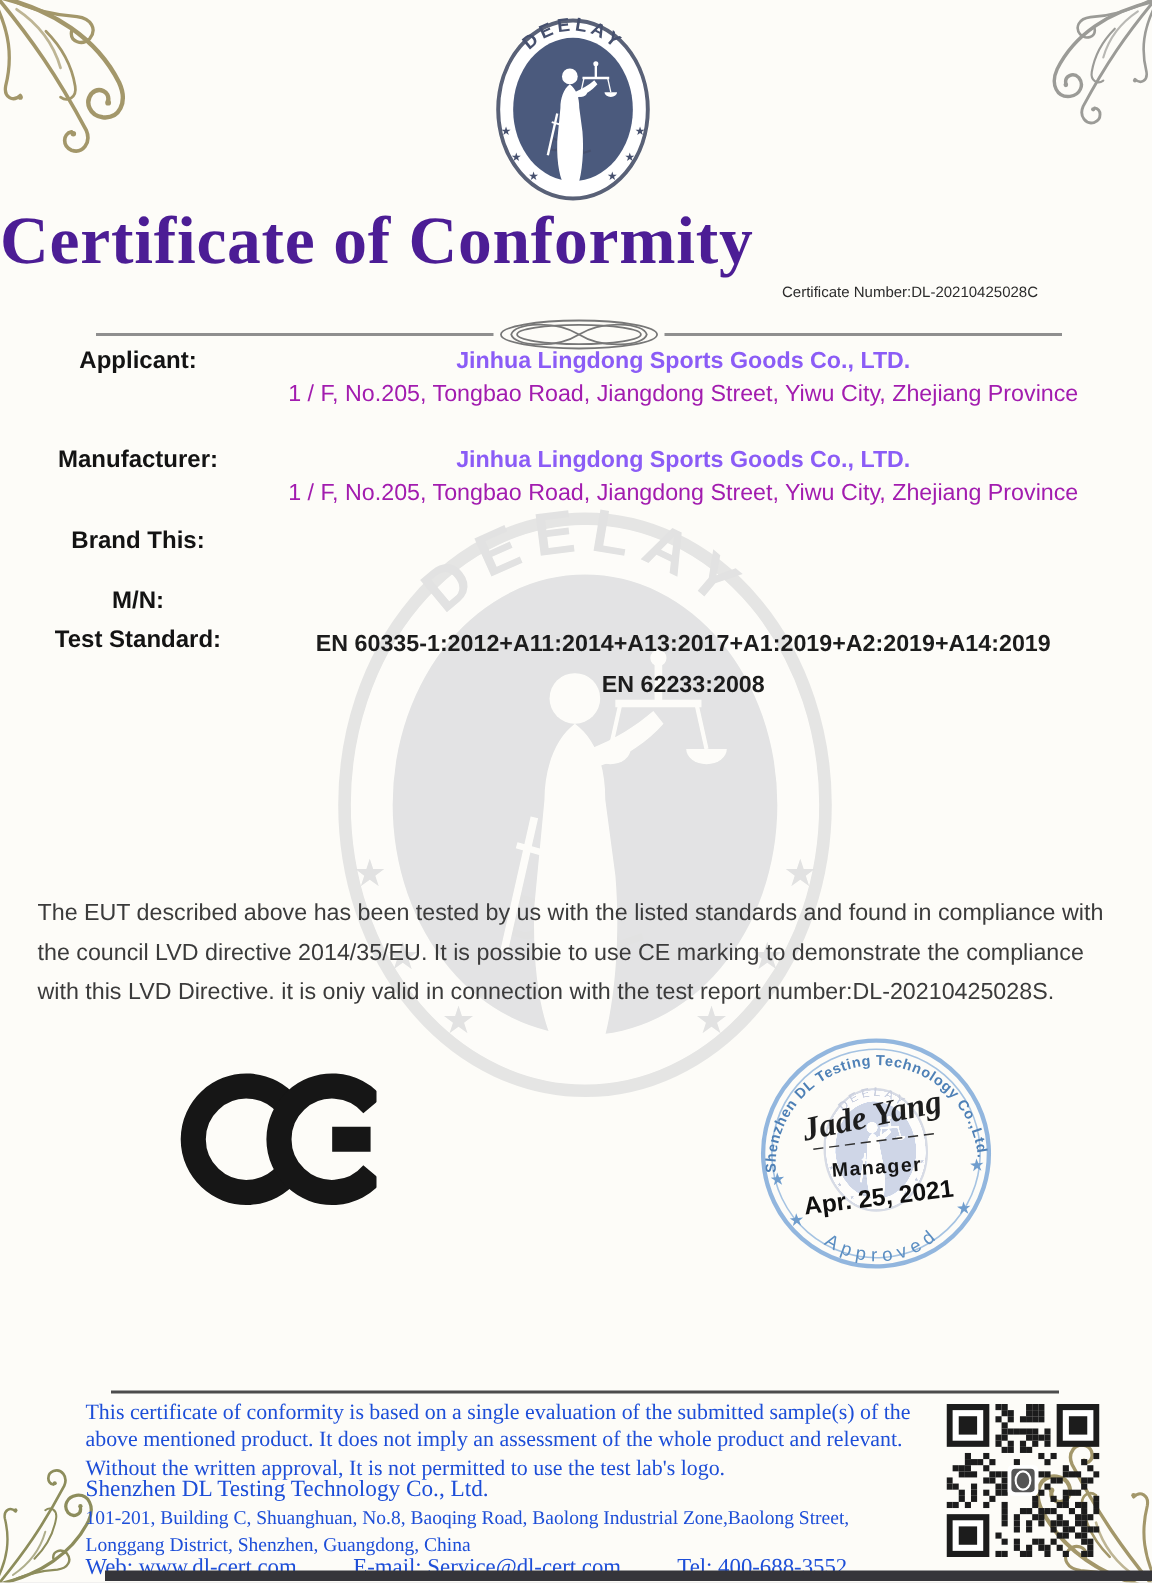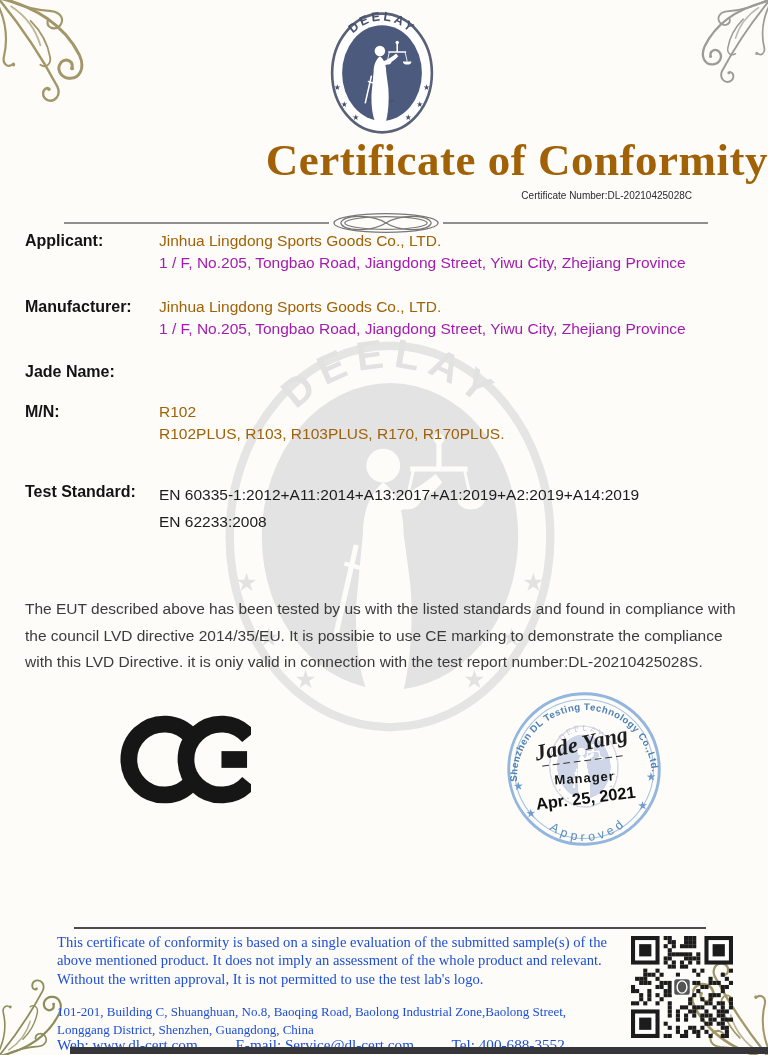--- a/index.html
+++ b/index.html
@@ -11,41 +11,41 @@
   }
   
   .corner{position:absolute; pointer-events:none;}
   .corner-tl{left:-6px; top:-6px; width:122px; height:122px; color:#a3976a;}
   .corner-tr{right:-4px; top:-2px; width:96px; height:96px; color:#9b9b97; transform:scaleX(-1);}
   .corner-bl{left:-4px; bottom:-4px; width:90px; height:90px; color:#8d8d5c; transform:scaleY(-1);}
   .corner-br{right:-6px; bottom:-8px; width:114px; height:114px; color:#a3976a; transform:scale(-1,-1);}
   
   .logo-header{position:absolute; left:329px; top:10px; width:106px; height:126px;}
   .title{
-    position:absolute; top:134px; left:0; right:0; text-align:right;
+    position:absolute; top:134px; left:0; right:0; text-align:left;
     font-family:"Liberation Serif", serif; font-weight:700; font-size:45px;
-    color:#a16207; letter-spacing:.5px;
+    color:#4c1d95; letter-spacing:.5px;
   }
   .certnum{position:absolute; top:190px; right:76px; font-size:10px; color:#2b2b2b;}
   .divider{position:absolute; top:210px; left:64px; right:60px; display:flex; align-items:center;}
   .divider .rule{flex:1; height:1.6px; background:#8f8f8f;}
   .divider svg{flex:none; margin:0 2px;}
   
   .watermark{position:absolute; left:221px; top:334px; width:338px; height:405px;
              opacity:.15; filter:grayscale(.35) brightness(1.05); pointer-events:none;}
   
-  .fields{position:absolute; top:230px; left:25px; right:16px;}
+  .fields{position:absolute; top:230px; left:25px; right:16px;text-align:center;}
   .frow{display:flex; align-items:flex-start;}
   .frow .flabel{flex:none; width:134px; font-weight:700; font-size:16px; color:#131313; line-height:22px;}
   .frow .fval{flex:1; font-size:15.5px; line-height:22px;}
-  .fval .vname{font-weight:400; color:#a16207;}
+  .fval .vname{font-weight:700; color:#8b5cf6;}
   .fval .vaddr{font-weight:400; color:#a21caf;}
-  .fval .vstd{font-weight:400; color:#1c1c1c; line-height:27px;}
-  .mb1{margin-bottom:22px}.mb2{margin-bottom:21px}.mb3{margin-bottom:20px}
-  .mb4{margin-bottom:18px}.mb5{margin-bottom:36px}
+  .fval .vstd{font-weight:700; color:#1c1c1c; line-height:27px;}
+  .mb1{margin-bottom:22px}.mb2{margin-bottom:10px}.mb3{margin-bottom:20px}
+  .mb4{margin-bottom:18px}.mb5{margin-bottom:4px}
   
   .statement{position:absolute; top:596px; left:25px; width:716px;
              font-size:15.5px; line-height:1.72; color:#3b3b3b;}
   
   .ce{position:absolute; left:119px; top:712px; width:132px; height:95px;}
   .stamp{position:absolute; left:502px; top:687px; width:164px; height:164px; transform:rotate(-4deg);}
   .stamp-center-logo{opacity:.38; filter:brightness(1.7) saturate(.85);}
   
   .foot-hr{position:absolute; top:927px; left:74px; right:62px; height:1.5px; background:#4c4c4c;}
   .serif{font-family:"Liberation Serif", serif; color:#1d4ed8;}
@@ -164,28 +164,24 @@
       </div>
     </div>
     <div class="frow mb2">
       <div class="flabel">Manufacturer:</div>
       <div class="fval">
         <div class="vname">Jinhua Lingdong Sports Goods Co., LTD.</div>
         <div class="vaddr">1 / F, No.205, Tongbao Road, Jiangdong Street, Yiwu City, Zhejiang Province</div>
       </div>
     </div>
     <div class="frow mb4">
-      <div class="flabel">Jade Name:</div>
+      <div class="flabel">Brand This:</div>
     </div>
     <div class="frow mb5">
       <div class="flabel">M/N:</div>
-      <div class="fval">
-        <div class="vname">R102</div>
-        <div class="vname">R102PLUS, R103, R103PLUS, R170, R170PLUS.</div>
-      </div>
     </div>
     <div class="frow">
       <div class="flabel">Test Standard:</div>
       <div class="fval">
         <div class="vstd">EN 60335-1:2012+A11:2014+A13:2017+A1:2019+A2:2019+A14:2019</div>
         <div class="vstd">EN 62233:2008</div>
       </div>
     </div>
   </div>
 
@@ -218,20 +214,21 @@
       <text x="143" y="131">★</text>
     </g>
     <text x="85" y="66" text-anchor="middle" font-family="Liberation Serif, serif" font-style="italic" font-weight="700" font-size="23" fill="#1d1d1d" transform="rotate(-8 85 66)">Jade Yang</text>
     <path d="M42,79 L128,74" stroke="#2e2e2e" stroke-width="1" stroke-dasharray="7 4"></path>
     <text x="85" y="99" text-anchor="middle" font-family="Liberation Sans, sans-serif" font-weight="700" font-size="13.5" fill="#151515" letter-spacing="1">Manager</text>
     <text x="85" y="121" text-anchor="middle" font-family="Liberation Sans, sans-serif" font-weight="700" font-size="17" fill="#0f0f0f" transform="rotate(-3 85 121)">Apr. 25, 2021</text>
   </svg>
 
   <div class="foot-hr"></div>
   <div class="notice serif">This certificate of conformity is based on a single evaluation of the submitted sample(s) of the above mentioned product. It does not imply an assessment of the whole product and relevant. Without the written approval,  It is not permitted to use the test lab's logo.</div>
+  <div class="company serif">Shenzhen DL Testing Technology Co., Ltd.</div>
   <div class="address serif">
     <div>101-201, Building C, Shuanghuan, No.8, Baoqing Road, Baolong Industrial Zone,Baolong Street,</div>
     <div>Longgang District, Shenzhen, Guangdong, China</div>
   </div>
   <div class="contact serif">
     <span>Web: www.dl-cert.com</span>
     <span>E-mail: Service@dl-cert.com</span>
     <span>Tel: 400-688-3552</span>
   </div>
 

